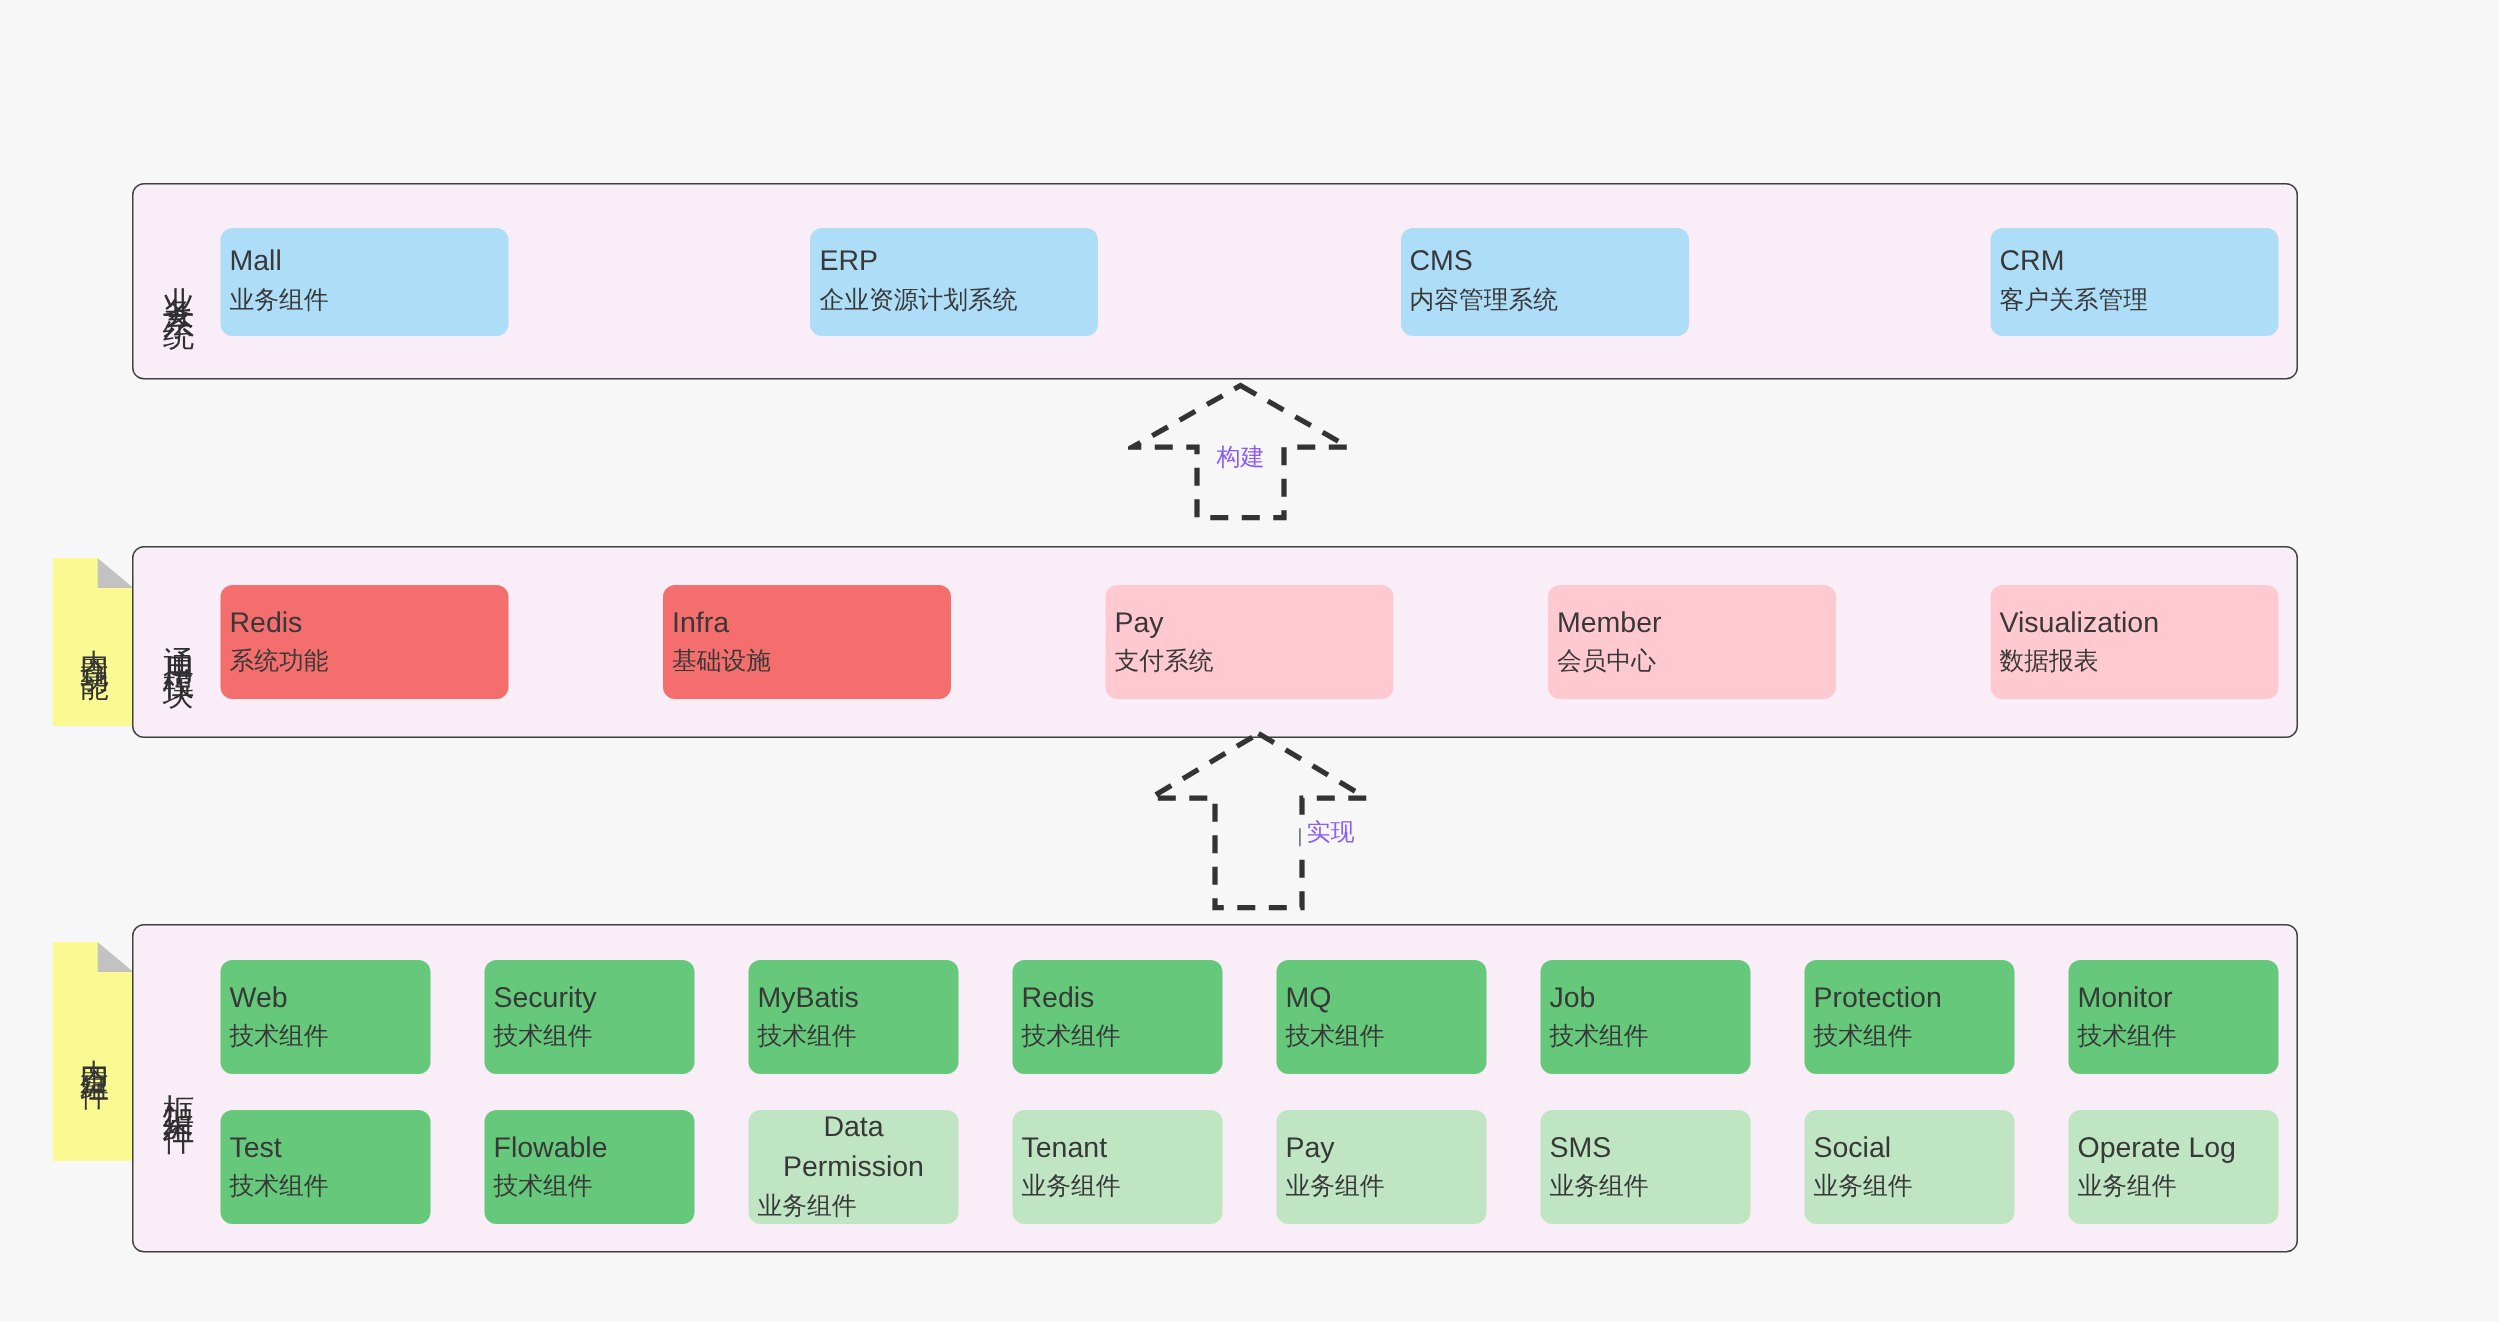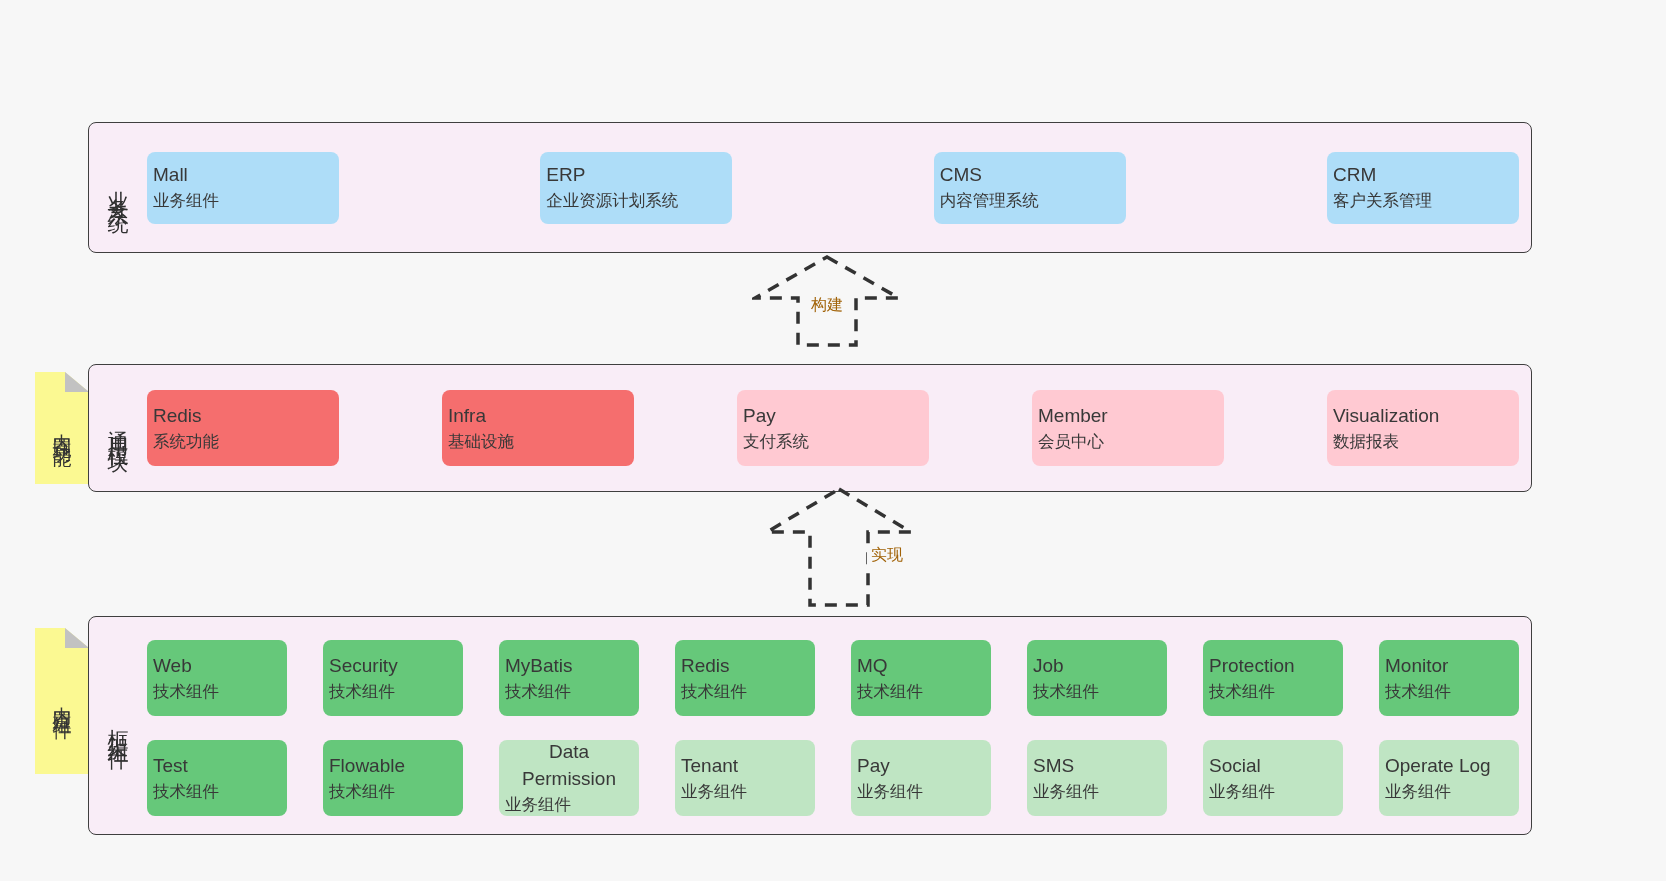--- a/index.html
+++ b/index.html
@@ -100,21 +100,21 @@
   #arrow-build{left:752px;top:254px;width:150px;height:94px;}
   #arrow-implement{left:764px;top:486px;width:150px;height:122px;}
   .arrow svg{display:block;width:100%;height:100%;}
   .arrow-label{
     position:absolute;
     left:50%;
     transform:translateX(-50%);
     background:#f7f7f7;
     padding:1px 4px;
     font-size:16px;
-    color:#a16207;
+    color:#8b5cf6;
     white-space:nowrap;
   }
   #arrow-build .arrow-label{top:40px;}
   #arrow-implement .arrow-label{top:58px;margin-left:48px;}
 </style>
 </head>
 <body>
 
 <div class="sticky" id="sticky-modules">
   <span class="vtext">内置功能</span>

